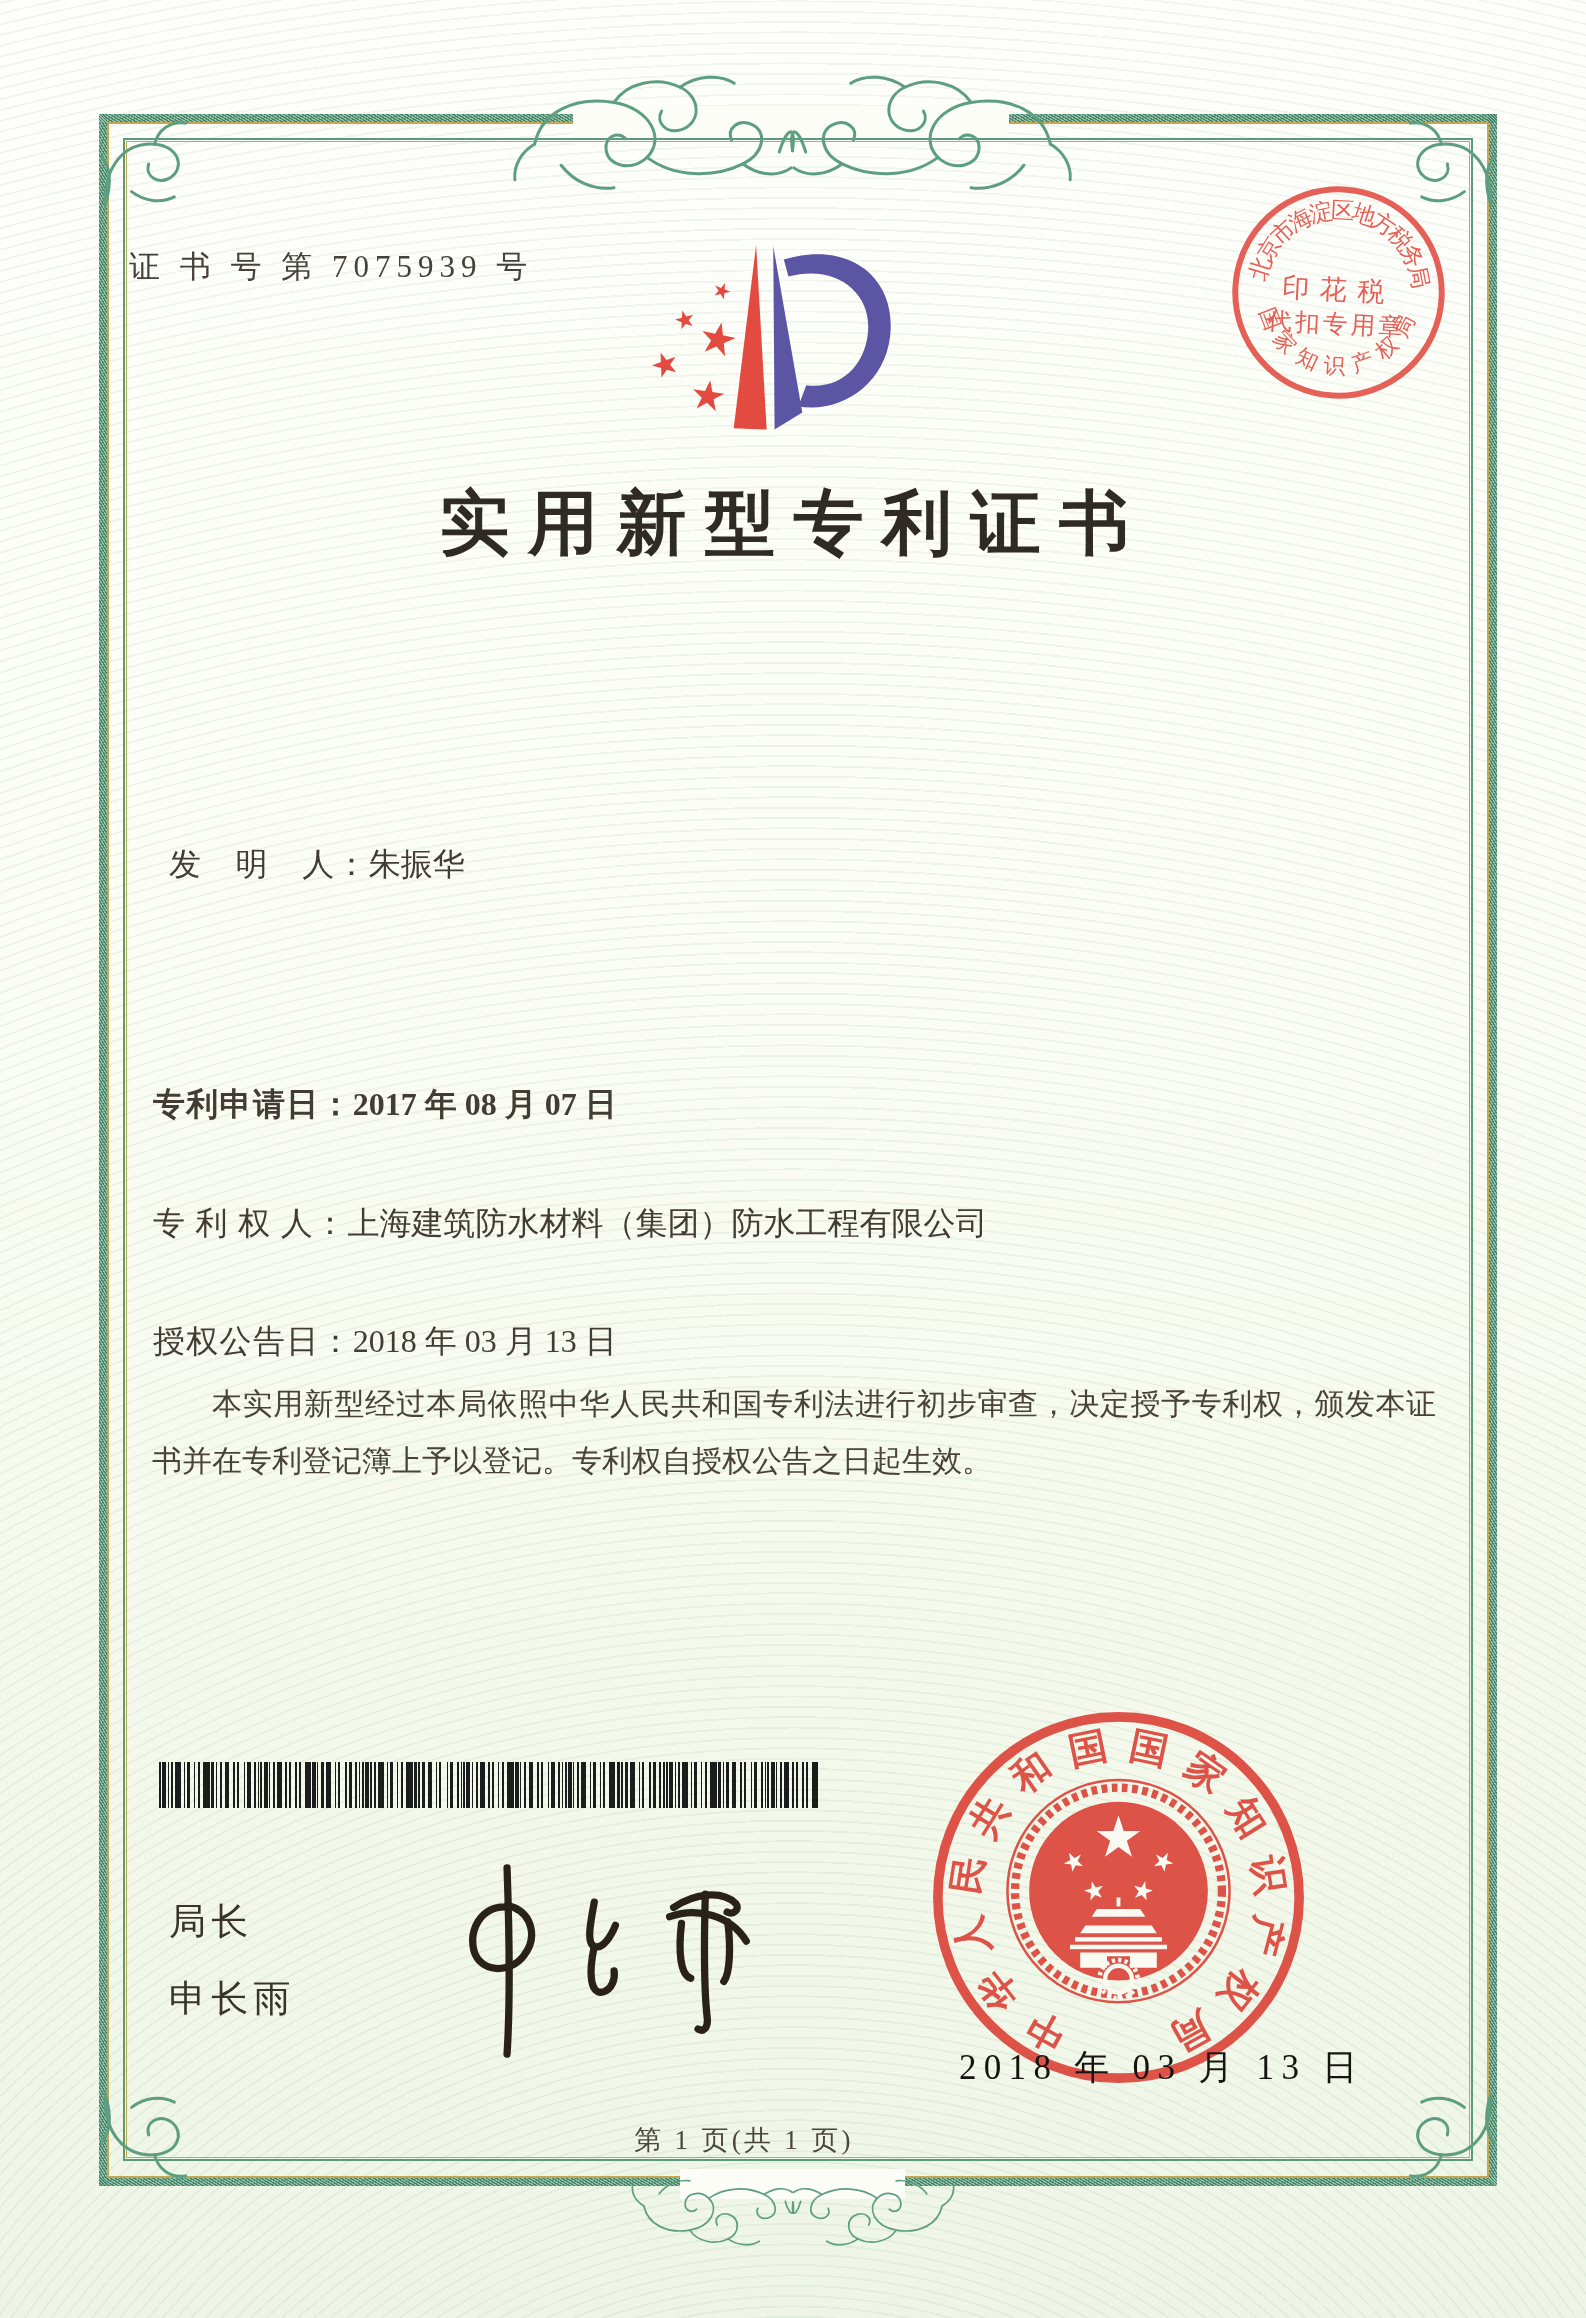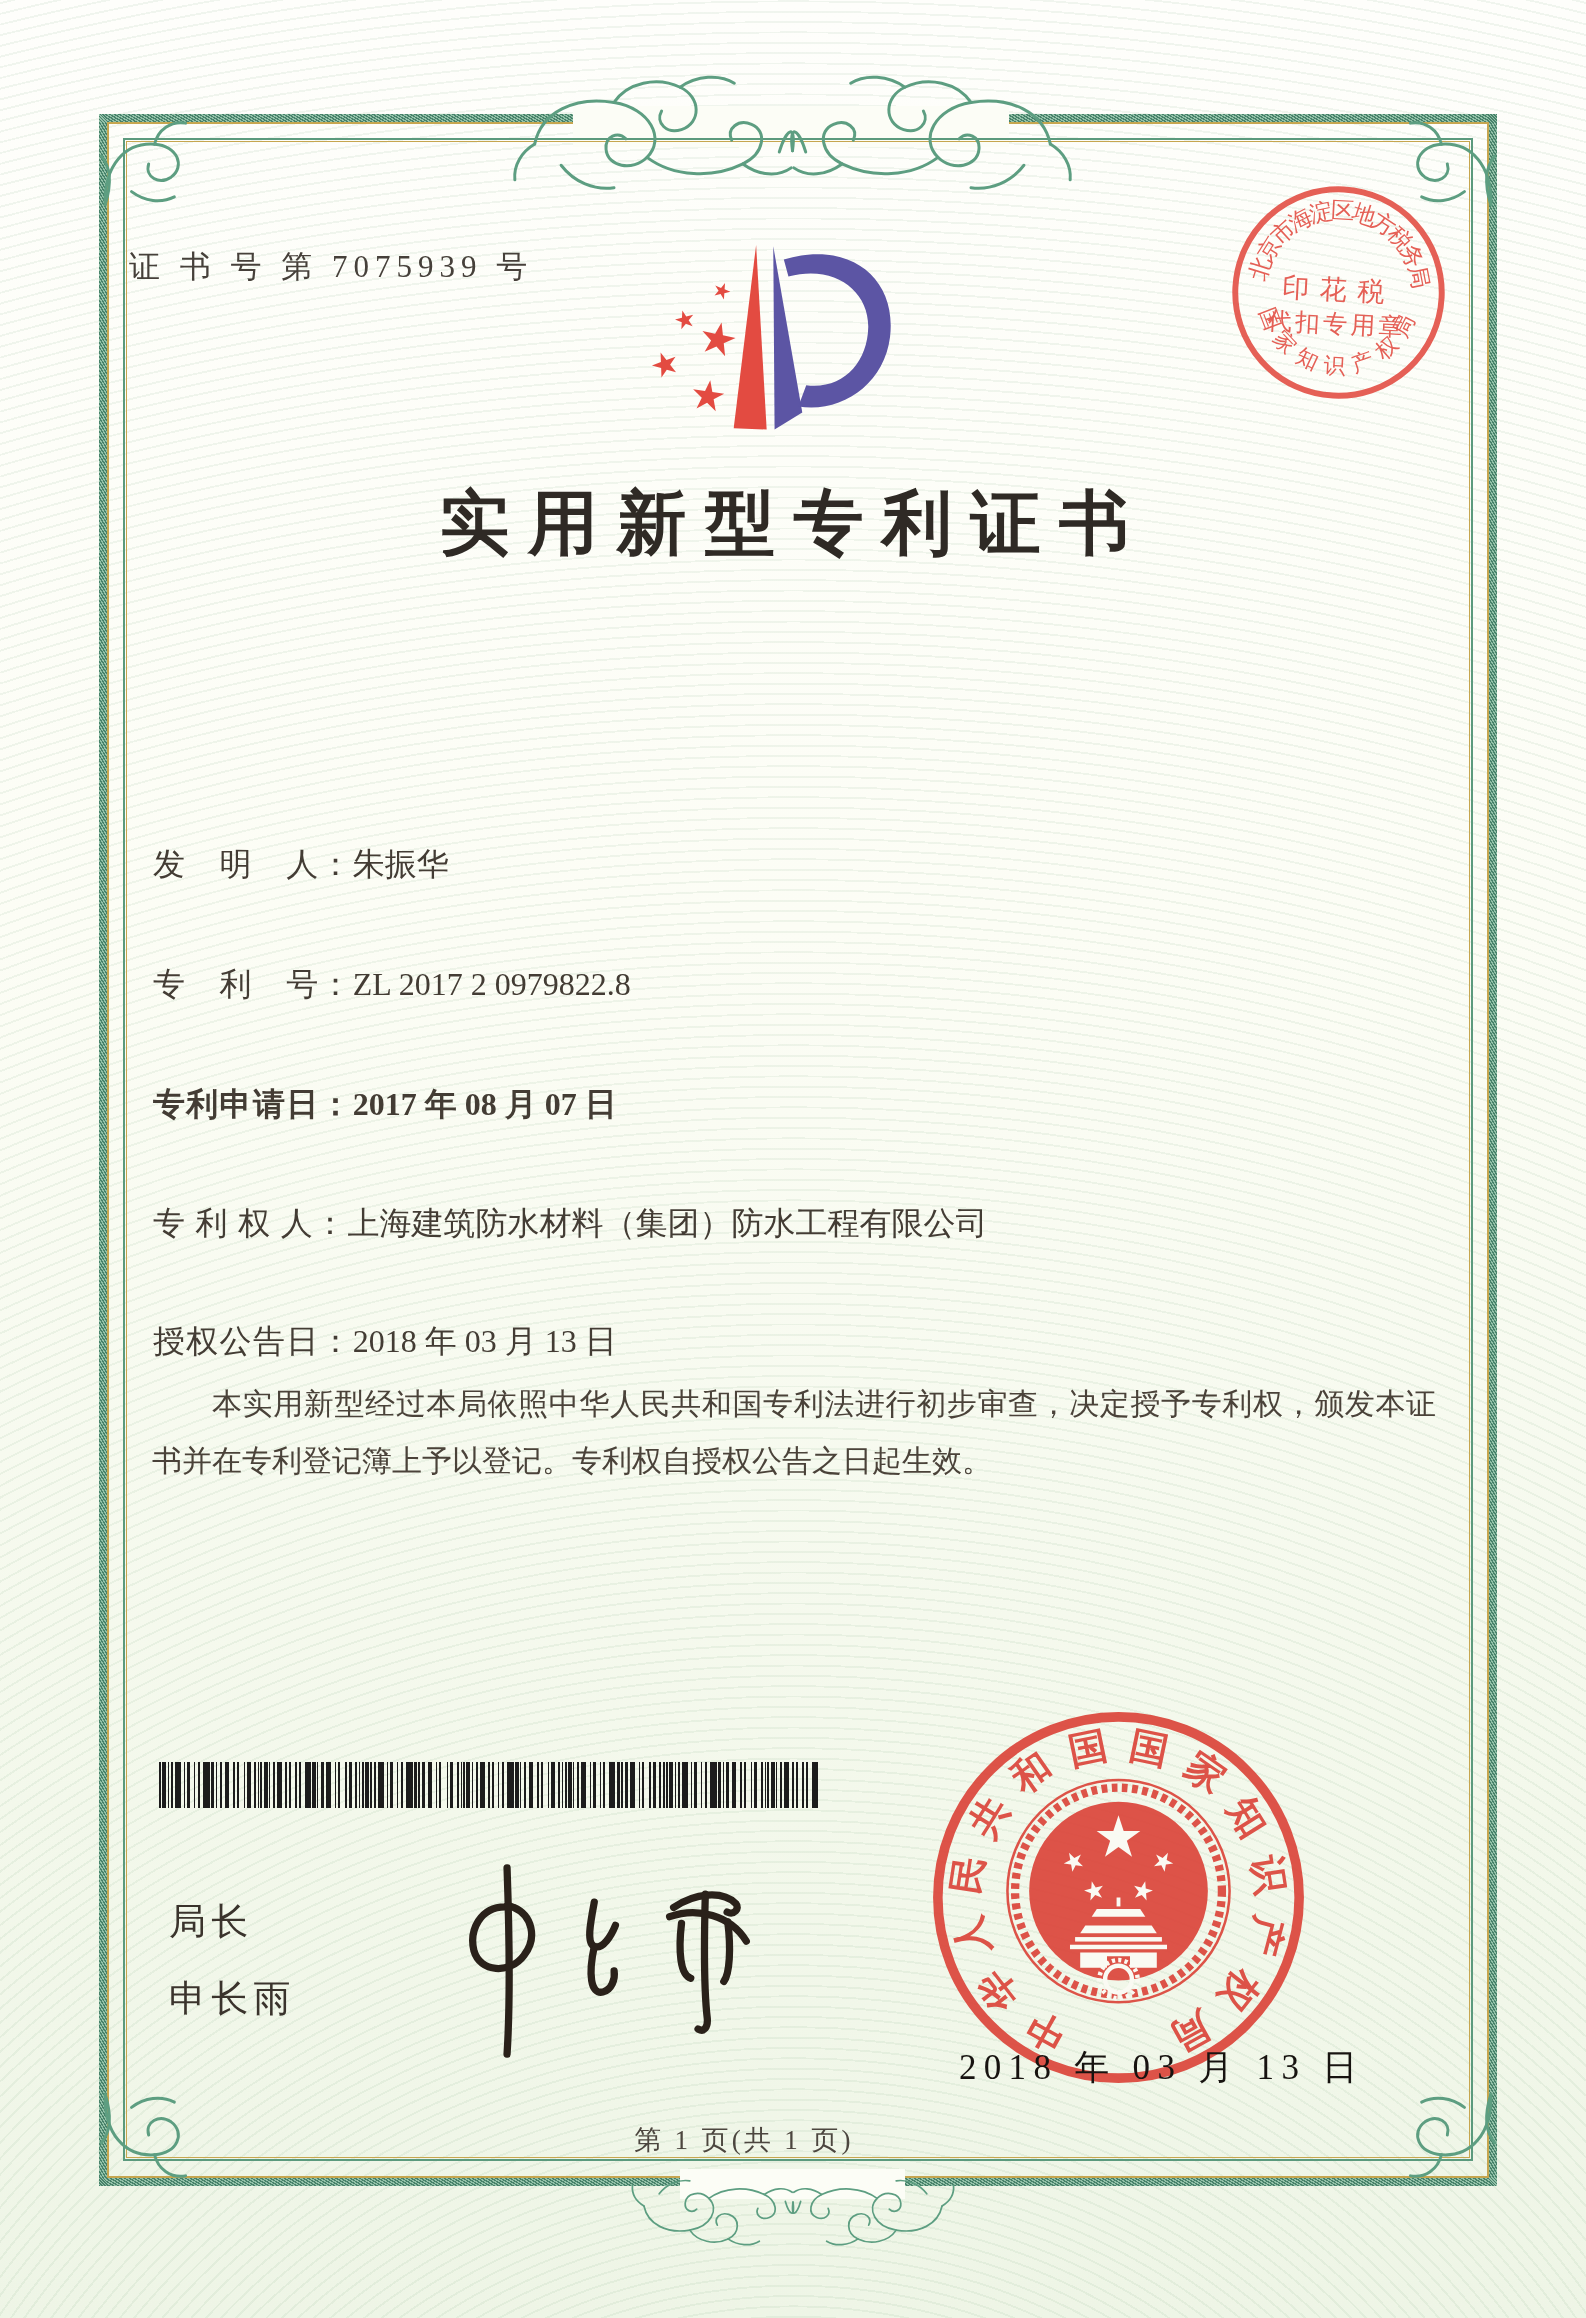--- a/index.html
+++ b/index.html
@@ -30,21 +30,21 @@
   .c-tl{left:92px;top:106px;}
   .c-tr{right:83px;top:106px;transform:scaleX(-1);}
   .c-bl{left:92px;bottom:126px;transform:scaleY(-1);}
   .c-br{right:83px;bottom:126px;transform:scale(-1,-1);}
   
   .cert-no{position:absolute;left:129px;top:246px;font-size:31px;letter-spacing:6px;color:#46403a;text-align:right;}
   .title{position:absolute;left:0;right:0;top:477px;text-align:center;font-size:70px;font-weight:700;
     letter-spacing:18.5px;color:#2f2a25;}
   .field{position:absolute;left:153px;font-size:32px;color:#433c34;white-space:nowrap;}
   .field .lbl{letter-spacing:1.3px;}
-  .f0{top:719px;} .f1{top:843px;} .f2{top:963px;} .f3{top:1083px;font-weight:bold;} .f4{top:1202px;} .f5{top:1320px;}
+  .f0{top:719px;} .f1{top:843px;margin-left:16px;} .f2{top:963px;} .f3{top:1083px;font-weight:bold;} .f4{top:1202px;} .f5{top:1320px;}
   .body-text{position:absolute;left:152px;width:1284px;top:1375px;font-size:30px;line-height:57px;
     text-align:justify;color:#4a4239;}
   .body-text p{margin:0;text-indent:2em;}
   
   .barcode{position:absolute;left:159px;top:1762px;width:667px;height:46px;display:flex;align-items:stretch;}
   .barcode i{display:block;background:#1c1c1c;height:100%;}
   
   .signer-title{position:absolute;left:169px;top:1897px;font-size:37px;letter-spacing:5.3px;color:#3a332c;}
   .signer-name{position:absolute;left:169px;top:1974px;font-size:37px;letter-spacing:5.3px;color:#3a332c;}
   .signature{position:absolute;left:396px;top:1844px;width:423px;height:228px;}
@@ -140,21 +140,20 @@
       <text x="170" y="292" transform="rotate(22 170 170)" text-anchor="middle" font-size="33" fill="currentColor">知</text>
       <text x="170" y="292" transform="rotate(0 170 170)" text-anchor="middle" font-size="33" fill="currentColor">识</text>
       <text x="170" y="292" transform="rotate(-22 170 170)" text-anchor="middle" font-size="33" fill="currentColor">产</text>
       <text x="170" y="292" transform="rotate(-44 170 170)" text-anchor="middle" font-size="33" fill="currentColor">权</text>
       <text x="170" y="292" transform="rotate(-66 170 170)" text-anchor="middle" font-size="33" fill="currentColor">局</text>
     </svg>
 
   <div class="title">实用新型专利证书</div>
 
   <div class="field f1"><span class="lbl">发　明　人：</span><span>朱振华</span></div>
-  <div class="field f2"><span class="lbl">专　利　号：</span><span>ZL 2017 2 0979822.8</span></div>
   <div class="field f3"><span class="lbl">专利申请日：</span><span>2017 年 08 月 07 日</span></div>
   <div class="field f4"><span class="lbl">专 利 权 人：</span><span>上海建筑防水材料（集团）防水工程有限公司</span></div>
   <div class="field f5"><span class="lbl">授权公告日：</span><span>2018 年 03 月 13 日</span></div>
 
   <div class="body-text">
     <p>本实用新型经过本局依照中华人民共和国专利法进行初步审查，决定授予专利权，颁发本证书并在专利登记簿上予以登记。专利权自授权公告之日起生效。</p>
   </div>
 
   <div class="barcode" id="barcode">
       <i style="width: 2px; margin-right: 1.3px;"></i>

